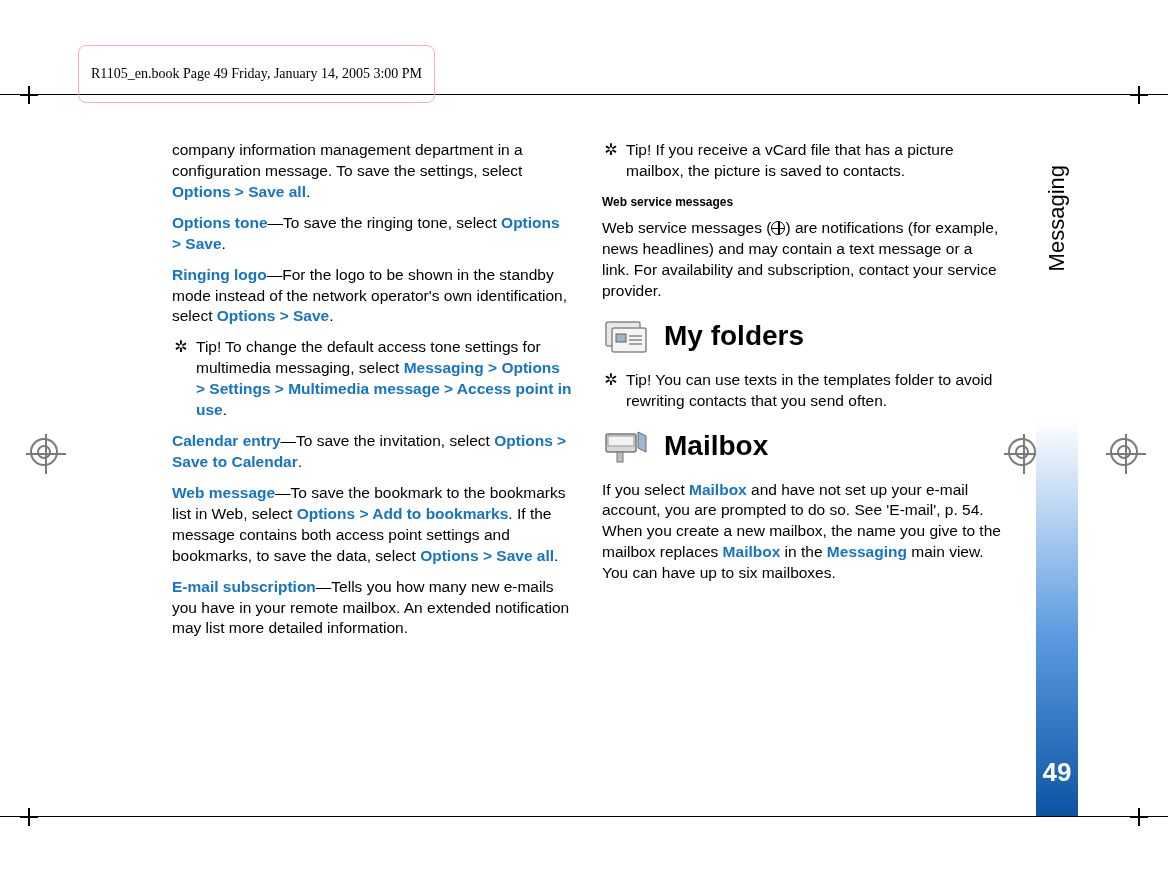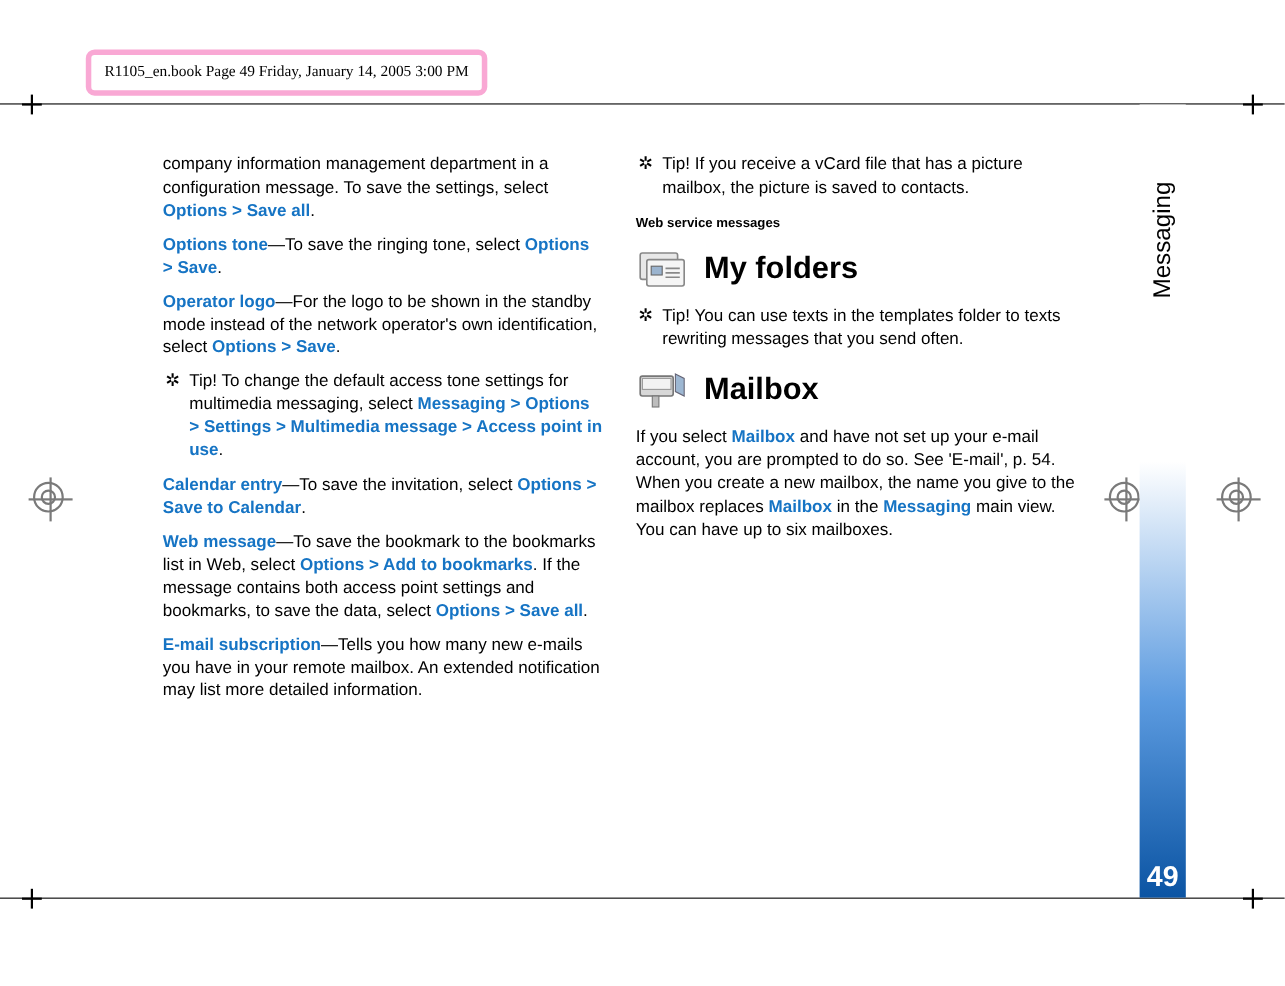--- a/index.html
+++ b/index.html
@@ -8,23 +8,23 @@
     height: 896px;
     background: #ffffff;
     font-family: "Trebuchet MS", "Lucida Grande", sans-serif;
     position: relative;
     overflow: hidden;
   }
   .header-box {
     position: absolute;
     top: 45px;
     left: 78px;
-    border: 5px solid #f9a8d4;
+    border: 1px solid #f9a8d4;
     border-radius: 8px;
-    padding: 8px 12px;
+    padding: 20px 12px;
     font-family: "Times New Roman", serif;
     font-size: 14px;
   }
 
   
   .crop-hline-top, .crop-hline-bot {
     position: absolute;
     left: 0;
     right: 0;
     border-top: 0.5px solid #000;
@@ -57,21 +57,21 @@
   .reg-circle::before, .reg-circle::after{
     content:""; position:absolute; background:#7a7a7a;
   }
   .reg-circle::before{ width:2px; height:40px; left:13px; top:-6px;}
   .reg-circle::after{ height:2px; width:40px; top:13px; left:-6px;}
 
   
   .page-area {
     position: absolute;
     top: 140px;
-    left: 148px;
+    left: 172px;
     width: 830px;
     display: flex;
     gap: 30px;
     font-size: 15.5px;
     line-height: 1.35;
     color: #000;
   }
   .col {
     flex: 1 1 0;
   }
@@ -132,21 +132,21 @@
     transform: rotate(180deg);
     font-size: 22px;
     font-weight: 400;
     position: absolute;
     top: 70px;
   }
   .side-tab .page-number {
     color: #fff;
     font-size: 26px;
     font-weight: 700;
-    margin-bottom: 4px;
+    margin-bottom: 28px;
   }
 
   .globe-icon {
     display:inline-block;
     width:14px; height:14px;
     border:1.4px solid #000; border-radius:50%;
     position:relative;
     vertical-align:-2px;
   }
   .globe-icon::before{
@@ -196,21 +196,21 @@
       <span>company information management department in a configuration message. To save the settings, select </span>
       <span class="link">Options &gt; Save all</span><span>.</span>
     </p>
 
 
     <p>
       <span class="term">Options tone</span><span>—To save the ringing tone, select </span><span class="link">Options &gt; Save</span><span>.</span>
     </p>
 
     <p>
-      <span class="term">Operator logo</span><span>—For the logo to be shown in the standby mode instead of the network operator's own identification, select </span><span class="link">Options &gt; Save</span><span>.</span>
+      <span class="term">Ringing logo</span><span>—For the logo to be shown in the standby mode instead of the network operator's own identification, select </span><span class="link">Options &gt; Save</span><span>.</span>
     </p>
 
     <div class="tip-row">
       <div class="bulb">✲</div>
       <div class="txt">
         <span class="tip-label">Tip!</span><span> To change the default access tone settings for multimedia messaging, select </span><span class="link">Messaging &gt; Options &gt; Settings &gt; Multimedia message &gt; Access point in use</span><span>.</span>
       </div>
     </div>
 
     <p>
@@ -230,40 +230,43 @@
 
     <div class="tip-row">
       <div class="bulb">✲</div>
       <div class="txt">
         <span class="tip-label">Tip!</span><span> If you receive a vCard file that has a picture mailbox, the picture is saved to contacts.</span>
       </div>
     </div>
 
     <h2 class="section">Web service messages</h2>
 
+    <p>
+      <span>Web service messages (</span><span class="globe-icon"></span><span>) are notifications (for example, news headlines) and may contain a text message or a link. For availability and subscription, contact your service provider.</span>
+    </p>
 
     <div class="iconed-heading">
       <div class="icon-box">
         <svg viewBox="0 0 48 40" width="48" height="40">
           <rect x="4" y="6" width="34" height="24" rx="2" fill="#e8e8e8" stroke="#888" stroke-width="1.5"></rect>
           <rect x="10" y="12" width="34" height="24" rx="2" fill="#f5f5f5" stroke="#888" stroke-width="1.5"></rect>
           <rect x="14" y="18" width="10" height="8" fill="#9bb4cf" stroke="#666"></rect>
           <line x1="27" y1="20" x2="40" y2="20" stroke="#888" stroke-width="1.5"></line>
           <line x1="27" y1="24" x2="40" y2="24" stroke="#888" stroke-width="1.5"></line>
           <line x1="27" y1="28" x2="40" y2="28" stroke="#888" stroke-width="1.5"></line>
         </svg>
       </div>
       <h1>My folders</h1>
     </div>
 
 
     <div class="tip-row">
       <div class="bulb">✲</div>
       <div class="txt">
-        <span class="tip-label">Tip!</span><span> You can use texts in the templates folder to texts rewriting messages that you send often.</span>
+        <span class="tip-label">Tip!</span><span> You can use texts in the templates folder to avoid rewriting contacts that you send often.</span>
       </div>
     </div>
 
     <div class="iconed-heading">
       <div class="icon-box">
         <svg viewBox="0 0 48 40" width="48" height="40">
           <rect x="4" y="8" width="30" height="18" rx="2" fill="#d8d8d8" stroke="#777" stroke-width="1.5"></rect>
           <rect x="6" y="10" width="26" height="10" fill="#f2f2f2" stroke="#999"></rect>
           <rect x="15" y="26" width="6" height="10" fill="#bdbdbd" stroke="#777"></rect>
           <path d="M36 6 L44 10 L44 26 L36 22 Z" fill="#9db7d2" stroke="#667"></path>

